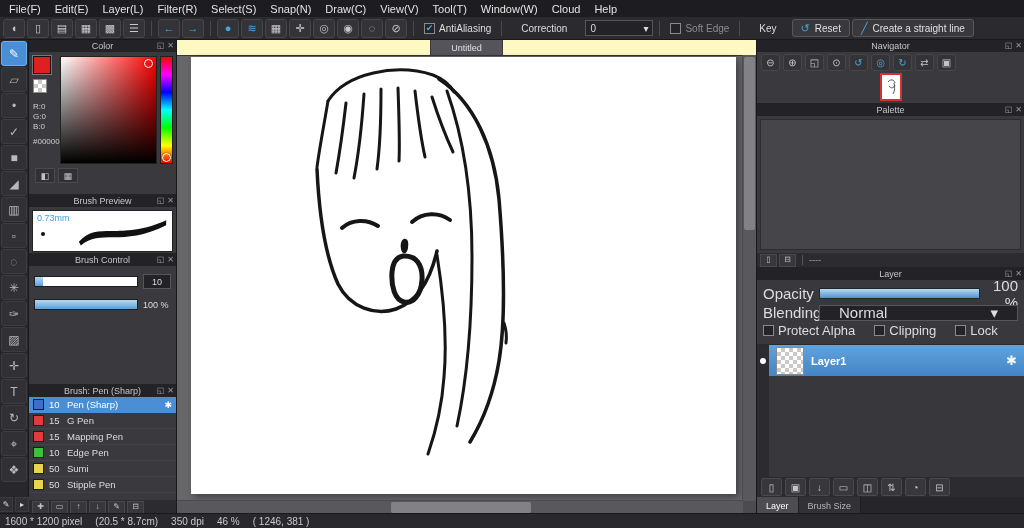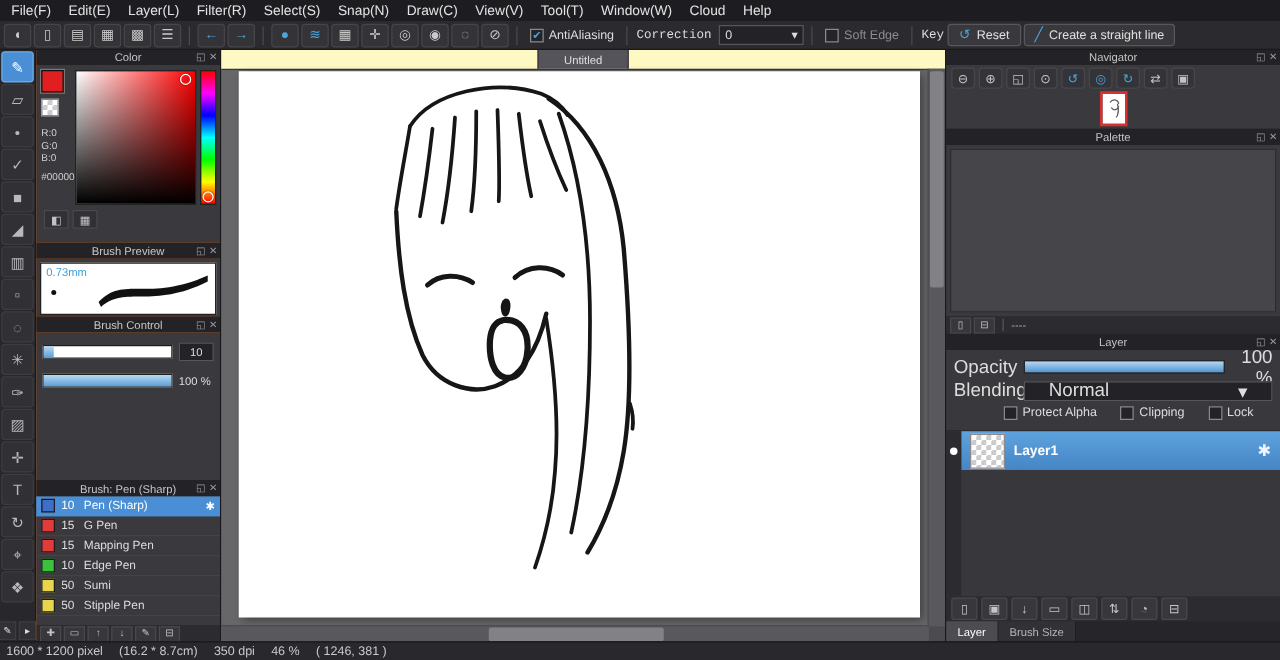--- a/index.html
+++ b/index.html
@@ -17,37 +17,37 @@
   .tb-btn{width:20px;height:17px;display:flex;align-items:center;justify-content:center;
           background:#343438;border:1px solid #45454a;border-radius:3px;color:#c9c9c9;font-size:11px;line-height:1;}
   .tb-btn.flag{color:#4da3dc;}
   .tb-sep{width:1px;height:15px;background:#4a4a4e;margin:0 4px;}
   .tb-check{display:flex;align-items:center;gap:4px;margin:0 4px;}
   .checkbox{width:9px;height:9px;border:1px solid #8a8a8e;background:#242428;color:#4da3dc;
             font-size:9px;line-height:8px;text-align:center;}
   .dim{color:#8d8d91;}
   .tb-select{width:58px;height:14px;background:#232327;border:1px solid #56565a;display:flex;
              justify-content:space-between;align-items:center;padding:0 4px;color:#ddd;margin-left:3px;}
-  .tb-label{margin:0 1px;font-family:Liberation Mono, monospace;}
+  .tb-label{margin:0 13px;}
   .btn{height:16px;border:1px solid #58585c;background:#39393d;border-radius:3px;display:flex;
        align-items:center;gap:5px;padding:0 8px;color:#e0e0e0;}
   .btn .bicon{color:#4da3dc;font-size:11px;line-height:1;}
   
   .toolstrip{position:absolute;left:0;top:39px;width:28px;bottom:14px;background:#28282c;
              border-right:1px solid #19191b;display:flex;flex-direction:column;align-items:center;
              padding:2px 0;gap:1px;}
   .tool-btn{width:24px;height:23px;display:flex;align-items:center;justify-content:center;
             background:#313135;border:1px solid #3d3d41;border-radius:3px;color:#b9b9bd;font-size:12px;}
   .tool-btn.flag{background:#4a8fd6;border-color:#6db1ea;color:#fff;}
   .tool-foot{margin-top:auto;display:flex;gap:2px;}
   .mini-btn{width:12px;height:13px;display:flex;align-items:center;justify-content:center;
             background:#313135;border:1px solid #3d3d41;color:#ddd;font-size:8px;}
   
   .left-panels{position:absolute;left:29px;top:39px;width:147px;bottom:14px;display:flex;
-               flex-direction:column;background:#f97316;border-right:1px solid #19191b;}
+               flex-direction:column;background:#4c1d95;border-right:1px solid #19191b;}
   .panel-header{height:13px;background:#232327;display:flex;align-items:center;justify-content:center;
                 font-size:9px;color:#c6c6c6;position:relative;flex:none;}
   .hicons{position:absolute;right:2px;top:0;display:flex;gap:3px;font-size:8px;color:#9a9a9e;line-height:13px;}
   .hicon{cursor:default;}
   .panel-body{background:#3a3a3e;flex:1;overflow:hidden;}
   
   .color-panel{height:155px;display:flex;flex-direction:column;}
   .color-body{display:flex;padding:4px 3px 0 4px;}
   .swatch-col{width:27px;flex:none;display:flex;flex-direction:column;font-size:8px;color:#cfcfcf;}
   .swatch-fg{width:16px;height:16px;background:#e02020;border:1px solid #111;box-shadow:0 0 0 1px #777;}
@@ -133,21 +133,21 @@
   .pal-placeholder{font-size:9px;color:#a8a8ac;}
   
   .layer-panel{flex:1;display:flex;flex-direction:column;}
   .layer-controls{background:#39393d;padding:4px 6px 5px 6px;}
   .lrow{display:flex;align-items:center;height:19px;gap:6px;font-size:15px;color:#ddd;}
   .llabel{width:50px;flex:none;}
   .lslider{flex:1;height:9px;border:1px solid #26262a;background:linear-gradient(#b7d9f0,#4f93d4);border-radius:1px;}
   .lvalue{width:32px;text-align:right;flex:none;}
   .ldrop{flex:1;height:14px;background:#232327;border:1px solid #56565a;display:flex;
          justify-content:space-between;align-items:center;padding:0 19px;color:#ddd;}
-  .lchecks{display:flex;align-items:center;height:17px;gap:5px;font-size:10px;color:#ddd;margin-left:40px;}
+  .lchecks{display:flex;align-items:center;height:17px;gap:5px;font-size:13px;color:#ddd;}
   .lcheck{display:flex;align-items:center;gap:4px;margin-right:14px;}
   .layer-list{flex:1;background:#38383c;border-top:1px solid #2a2a2e;position:relative;}
   .layer-gutter{position:absolute;left:0;top:0;bottom:0;width:12px;background:#2c2c30;}
   .eye-dot{position:absolute;left:3px;top:13px;width:6px;height:6px;background:#fff;border-radius:50%;}
   .layer-row{margin-left:12px;height:31px;background:linear-gradient(#5ea3dd,#4585c6);display:flex;
              align-items:center;gap:7px;padding:0 7px;}
   .layer-thumb{width:26px;height:26px;border:1px solid #8a8a8e;flex:none;}
   .layer-name{font-size:11px;font-weight:bold;color:#fff;}
   .layer-gear{margin-left:auto;color:#eef5fc;font-size:13px;}
   .layer-footbar{height:20px;background:#2c2c30;display:flex;align-items:center;gap:3px;padding:0 4px;flex:none;}
@@ -760,21 +760,21 @@
             <span>Brush Size</span>
           </span>
         </div>
     </div>
   </div>
 
   <div class="statusbar">
 
       <span>1600 * 1200 pixel</span>
 
-      <span>(16.2 * 8.7cm)</span>
+      <span>(20.5 * 8.7cm)</span>
 
       <span>350 dpi</span>
 
       <span>46 %</span>
 
       <span>( 1246, 381 )</span>
 
     </div>
 
 </div>

